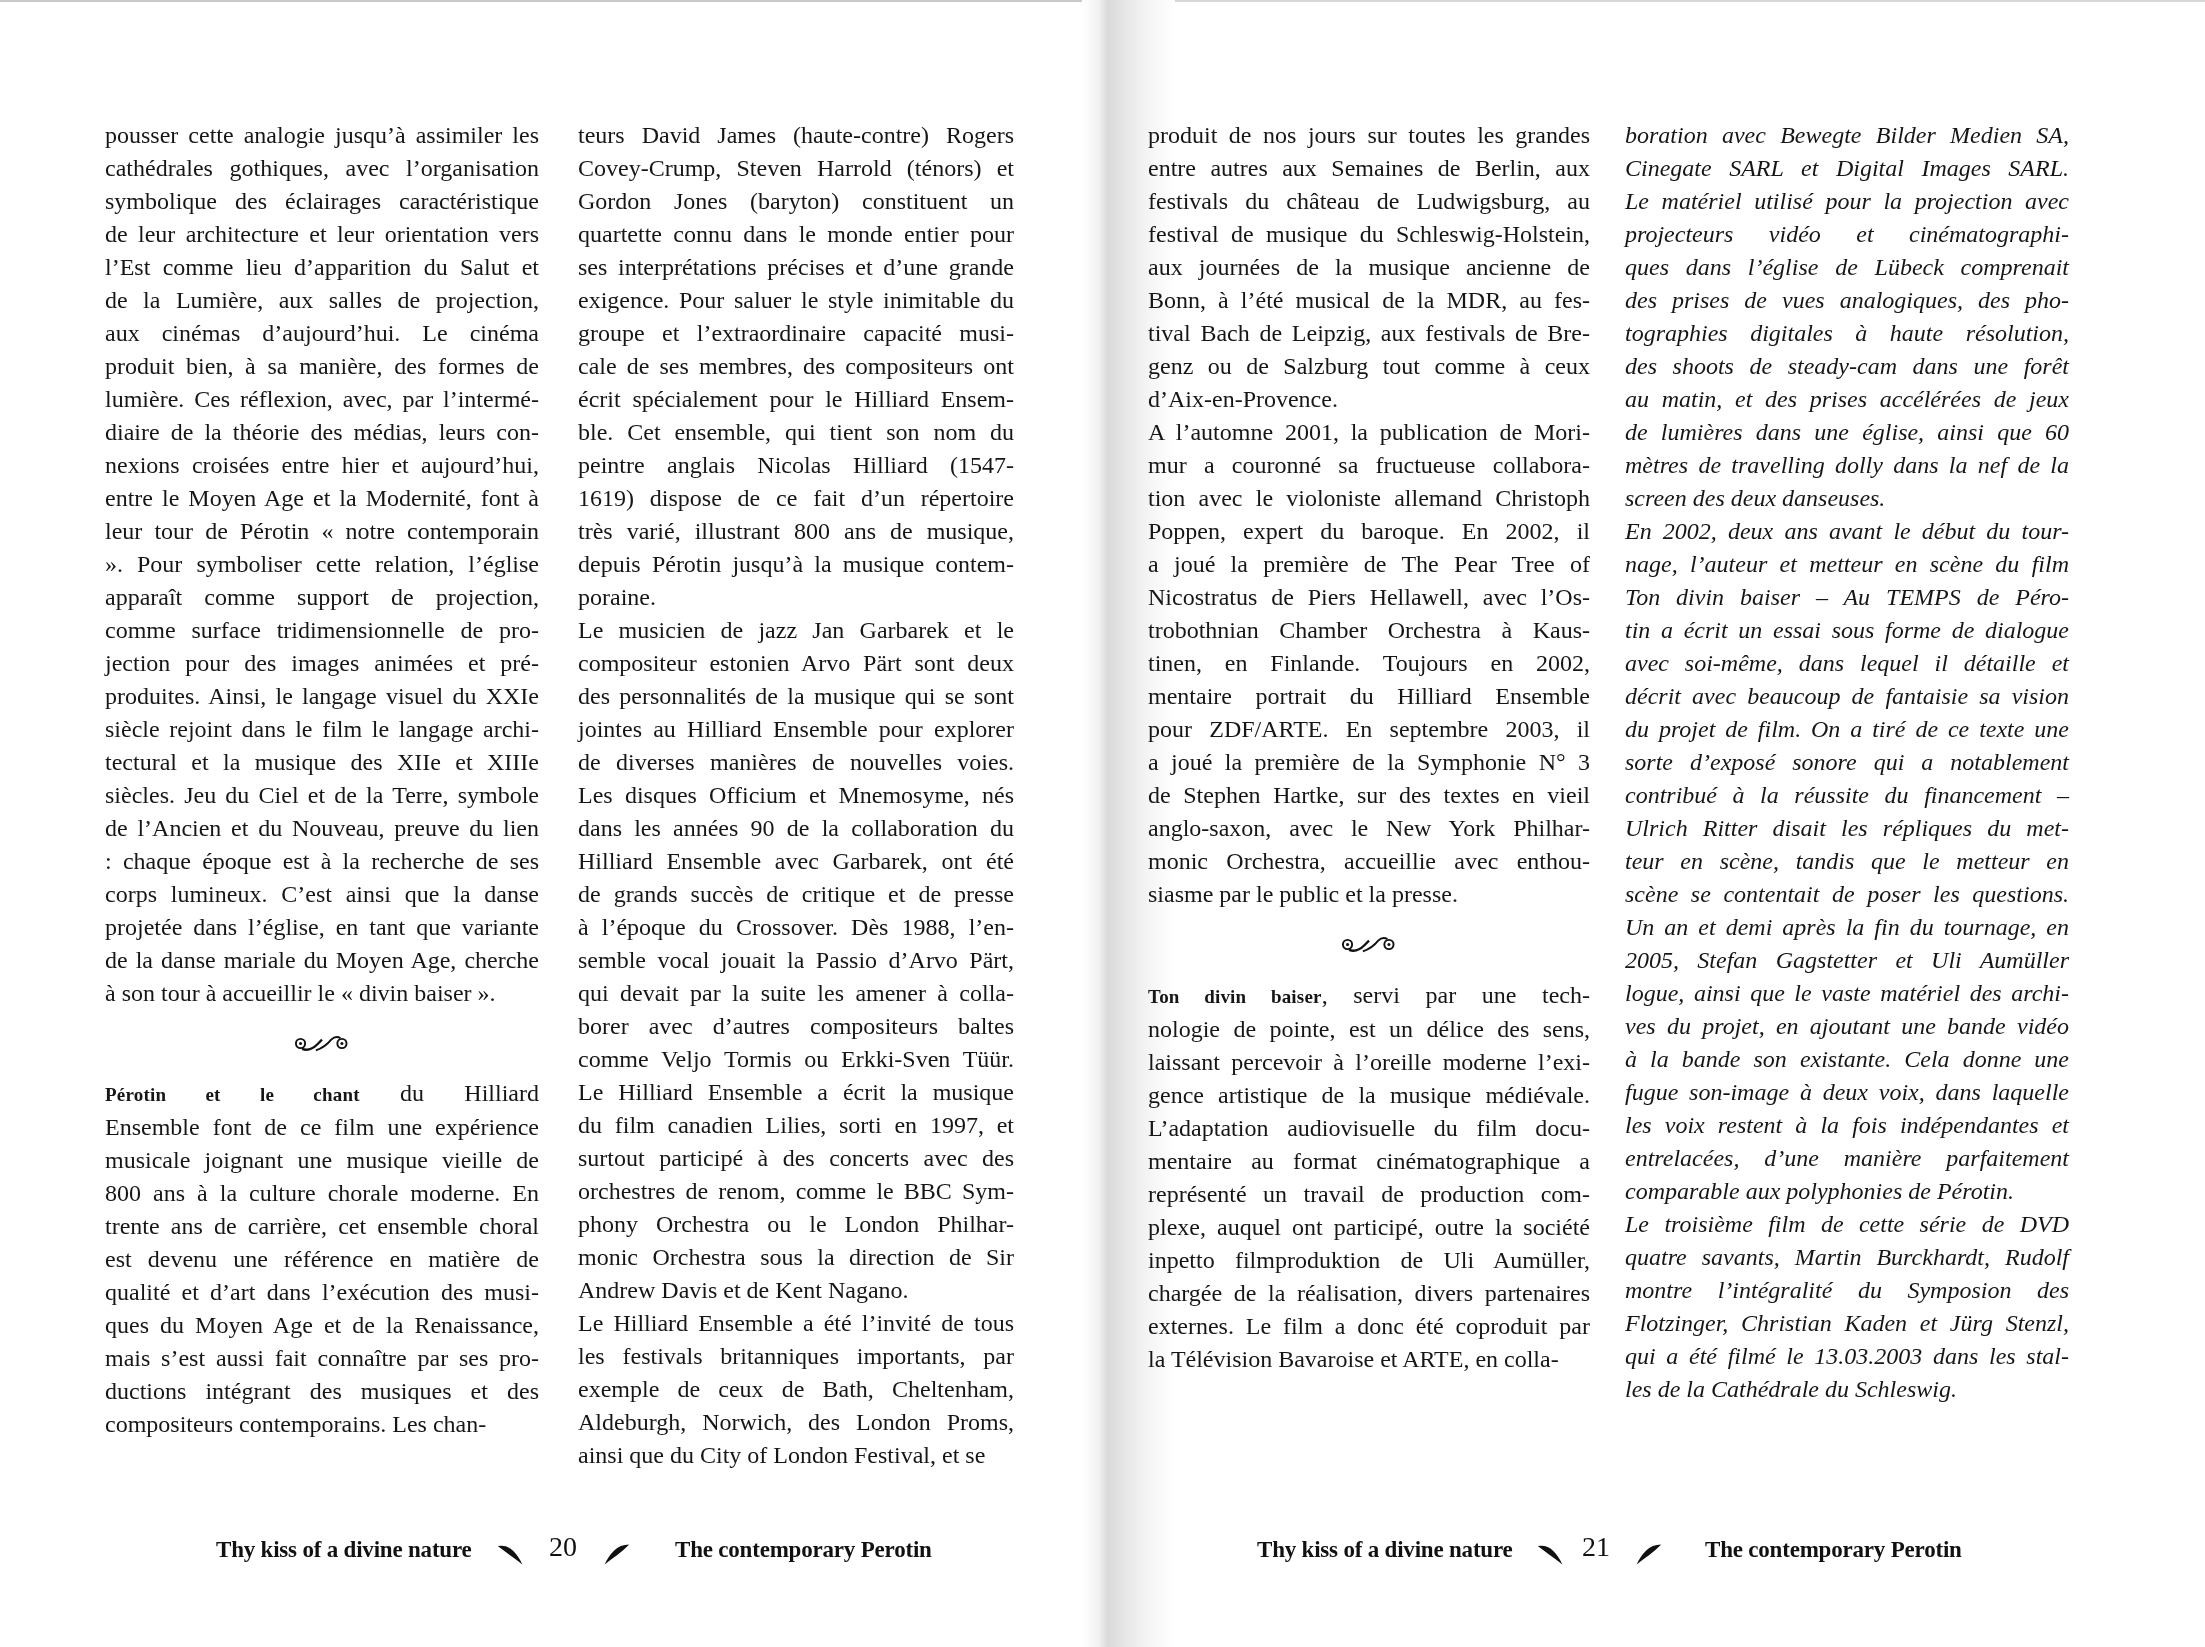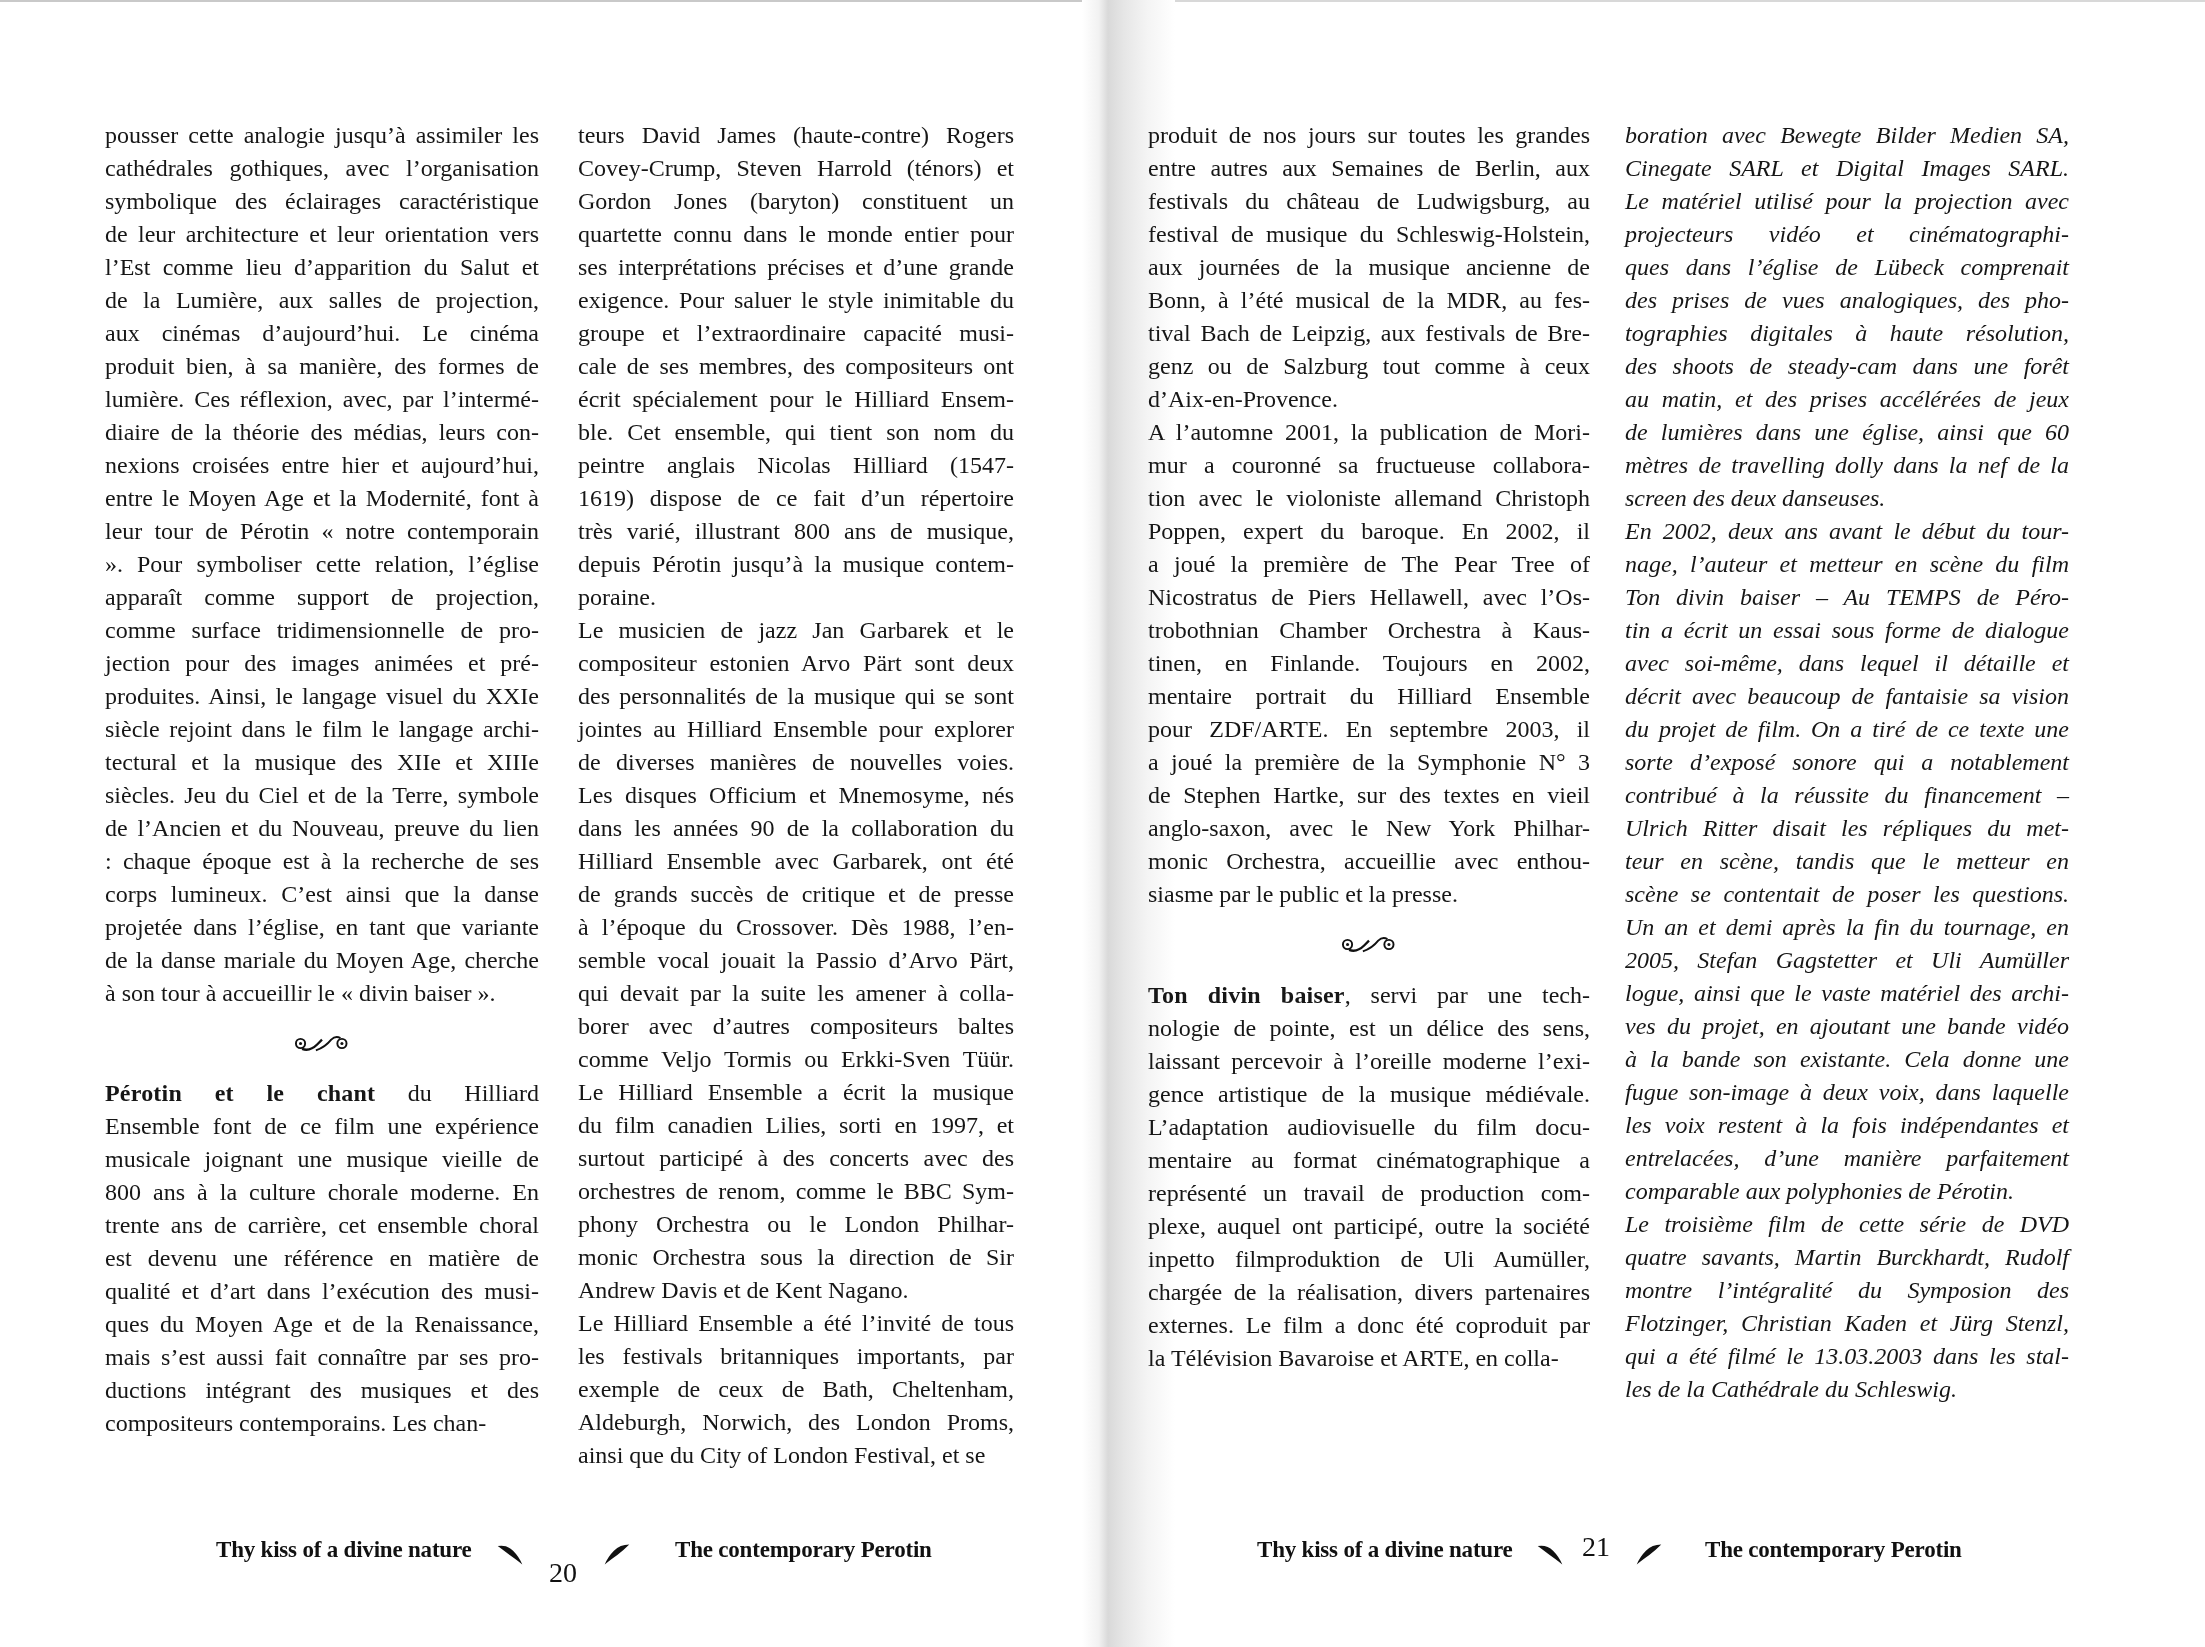--- a/index.html
+++ b/index.html
@@ -20,21 +20,21 @@
   .page.right { left:1117px; width:1089px; }
   .col { position:absolute; top:98px; font-size:24px; line-height:33px; text-align:justify; hyphens:manual;margin-top:21px; }
   .c1 { left:105px; width:434px; }
   .c2 { left:578px; width:436px; }
   .c3 { left:31px; width:442px; }
   .c4 { left:508px; width:444px;font-style:italic; }
   .line { display:block; text-align:justify; text-align-last:justify; white-space:nowrap; }
   .line.last { text-align-last:left; }
   .ornament { display:block; height:67px; position:relative; }
   .ornament svg { position:absolute; left:50%; top:22px; transform:translateX(-50%); }
-  .lead { font-weight:bold; font-size:24px; letter-spacing:0.2px; }
+  .lead { font-weight:bold; font-size:19px; letter-spacing:0.2px; }
   .footer {
     position:absolute; top:1537px; font-size:23px; font-weight:bold;
     font-family:"Liberation Serif","DejaVu Serif",serif; color:#111;
     letter-spacing:-0.2px;
   }
   .pnum { position:absolute; top:1531px; font-size:28px; color:#111; }
   .orn-l, .orn-r { position:absolute; top:1543px; }
 </style>
 </head>
 <body>
@@ -141,21 +141,21 @@
         <span class="line">exemple de ceux de Bath, Cheltenham,</span>
         <span class="line">Aldeburgh, Norwich, des London Proms,</span>
         <span class="line last">ainsi que du City of London Festival, et se</span>
       </div>
   </div>
 
   <div class="footer" style="left:216px;">Thy kiss of a divine nature</div>
   <svg class="orn-l" style="left:496px;" width="28" height="23" viewBox="0 0 36 30">
     <path d="M2 4 Q14 2 22 10 Q30 18 34 28 Q24 20 18 16 Q10 10 2 4Z" fill="#111"></path>
   </svg>
-  <div class="pnum" style="left:549px;margin-top:26px;">20</div>
+  <div class="pnum" style="left:549px;">20</div>
   <svg class="orn-r" style="left:603px;" width="28" height="23" viewBox="0 0 36 30">
     <path d="M34 2 Q22 2 14 10 Q6 18 2 28 Q12 20 18 16 Q26 10 34 2Z" fill="#111"></path>
   </svg>
   <div class="footer" style="left:675px;">The contemporary Perotin</div>
 </div>
 
 <div class="page right">
   <div class="col c3">
     <div id="c3a">
         <span class="line">produit de nos jours sur toutes les grandes</span>

